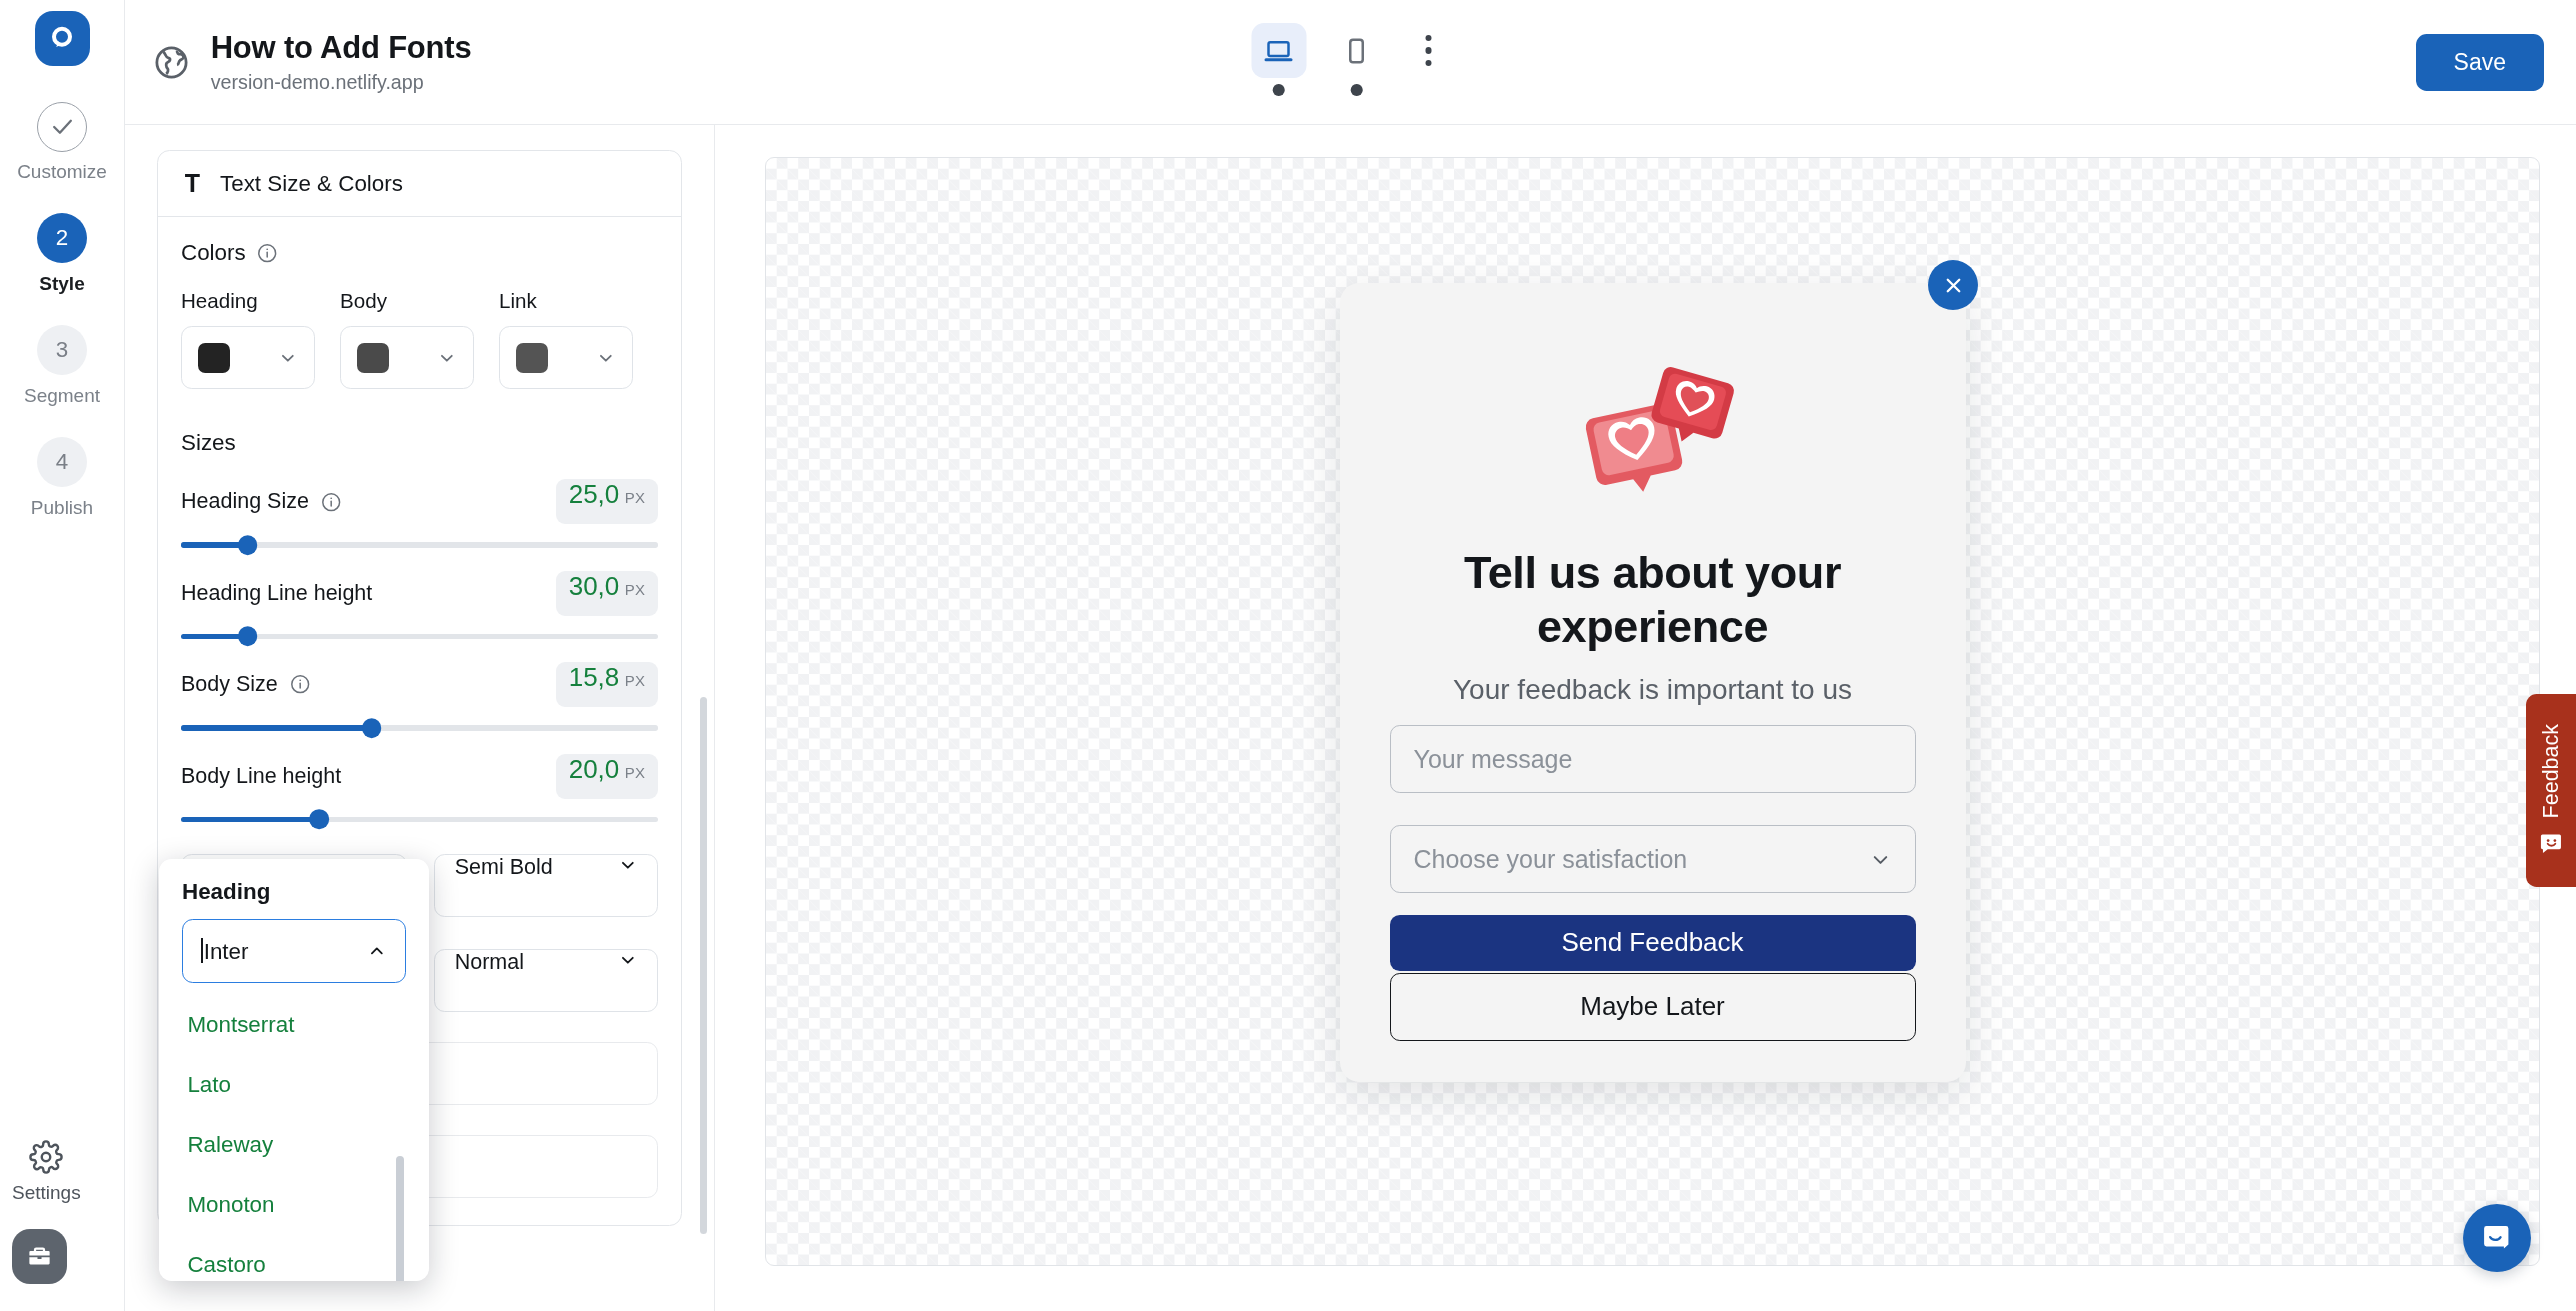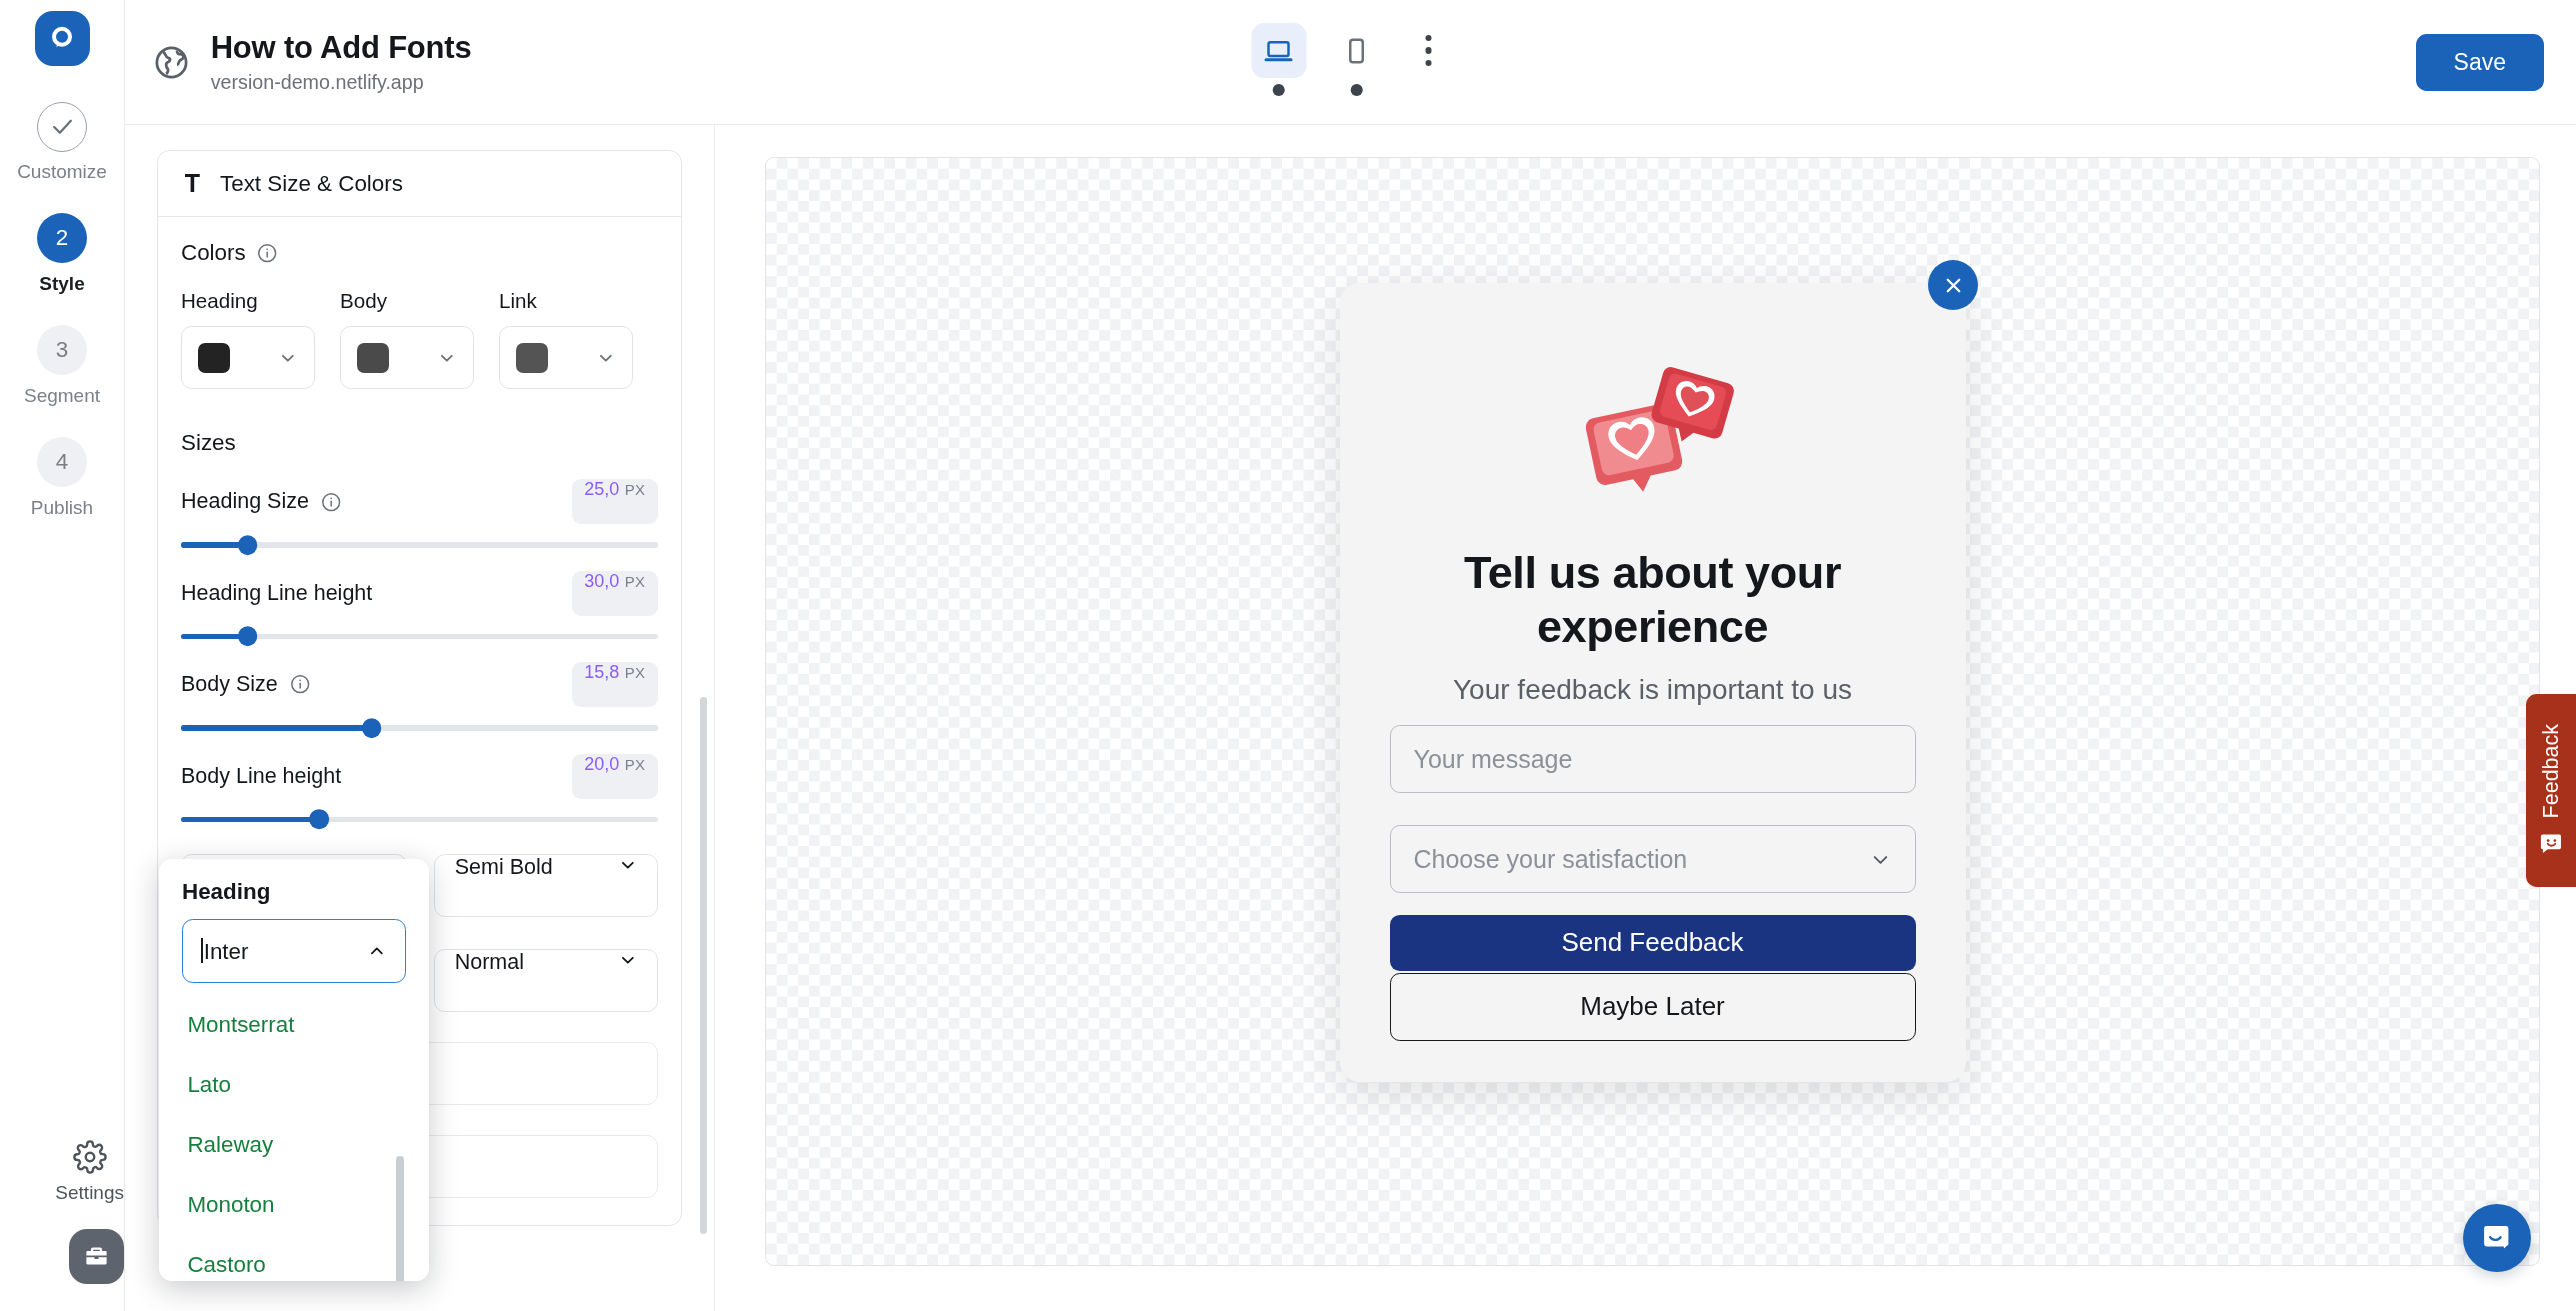--- a/index.html
+++ b/index.html
@@ -32,21 +32,21 @@
     width: 50px; height: 50px; border-radius: 50%;
     display: flex; align-items: center; justify-content: center;
     font-size: 22.4px; color: #7a7f87;
     background: #eef0f3;
   }
   .step-circle.done { background: transparent; border: 1.4px solid #9aa0a8; }
   .step-circle.done svg { width: 25px; height: 25px; }
   .step-circle.active { background: #1a63b8; color: #ffffff; }
   .step-label { margin-top: 9.8px; font-size: 19px; color: #7b8189; }
   .step-label.current { color: #1a1d21; font-weight: bold; }
-  .rail-bottom { position: absolute; bottom: 27px; left: 0; width: 100%; display: flex; flex-direction: column; align-items: flex-end; }
+  .rail-bottom { position: absolute; bottom: 27px; left: 12px; width: 100%; display: flex; flex-direction: column; align-items: flex-start; }
   .gear-wrap { display:flex; flex-direction:column; align-items:center; cursor:pointer; }
   .gear-wrap svg { width: 34px; height: 34px; }
   .gear-label { margin-top: 8px; font-size: 19px; color: #4e545c; }
   .briefcase {
     margin-top: 25px; width: 55px; height: 55px; border-radius: 18px;
     background: #5d646d; display: flex; align-items: center; justify-content: center; cursor: pointer;
   }
   .briefcase svg { width: 27px; height: 27px; }
 
   
@@ -119,21 +119,21 @@
 
   .sizes-title { margin-top: 41px; font-size: 22.4px; color: #14171b; }
   .slider-block { margin-top: 23px; }
   .slider-head { display: flex; align-items: center; justify-content: space-between; }
   .slider-name { font-size: 21.5px; color: #14171b; display: flex; align-items: center; gap: 10.7px; }
   .val-pill {
     background: #eef0f3; border-radius: 9px; height: 45px; min-width: 86px;
     display: flex; align-items: baseline; justify-content: center; gap: 5.4px;
     padding: 0 12.5px; overflow: hidden;
   }
-  .val-num { font-size: 18px; color: #8b5cf6; white-space: nowrap; max-width: 52px; overflow: hidden; }
+  .val-num { font-size: 26px; color: #15803d; white-space: nowrap; max-width: 52px; overflow: hidden; }
   .val-unit { font-size: 15px; color: #7b8189; letter-spacing: 0.4px; }
   .track { margin-top: 18px; height: 5.4px; background: #e2e5e9; border-radius: 2.7px; position: relative; }
   .fill { position: absolute; left: 0; top: 0; height: 5.4px; background: #1a63b8; border-radius: 2.7px; }
   .thumb { position: absolute; top: 50%; width: 19.7px; height: 19.7px; border-radius: 50%; background: #1a63b8; transform: translate(-50%, -50%); cursor: pointer; }
 
   .fontrow { display: flex; gap: 27px; margin-top: 32px; align-items: flex-end; }
   .fontcol { flex: 1; }
   .fontcol.sel { flex: 0 0 224px; }
   .select-box {
     height: 63px; border: 0.9px solid #dfe3e8; border-radius: 10.7px; background: #fff;

